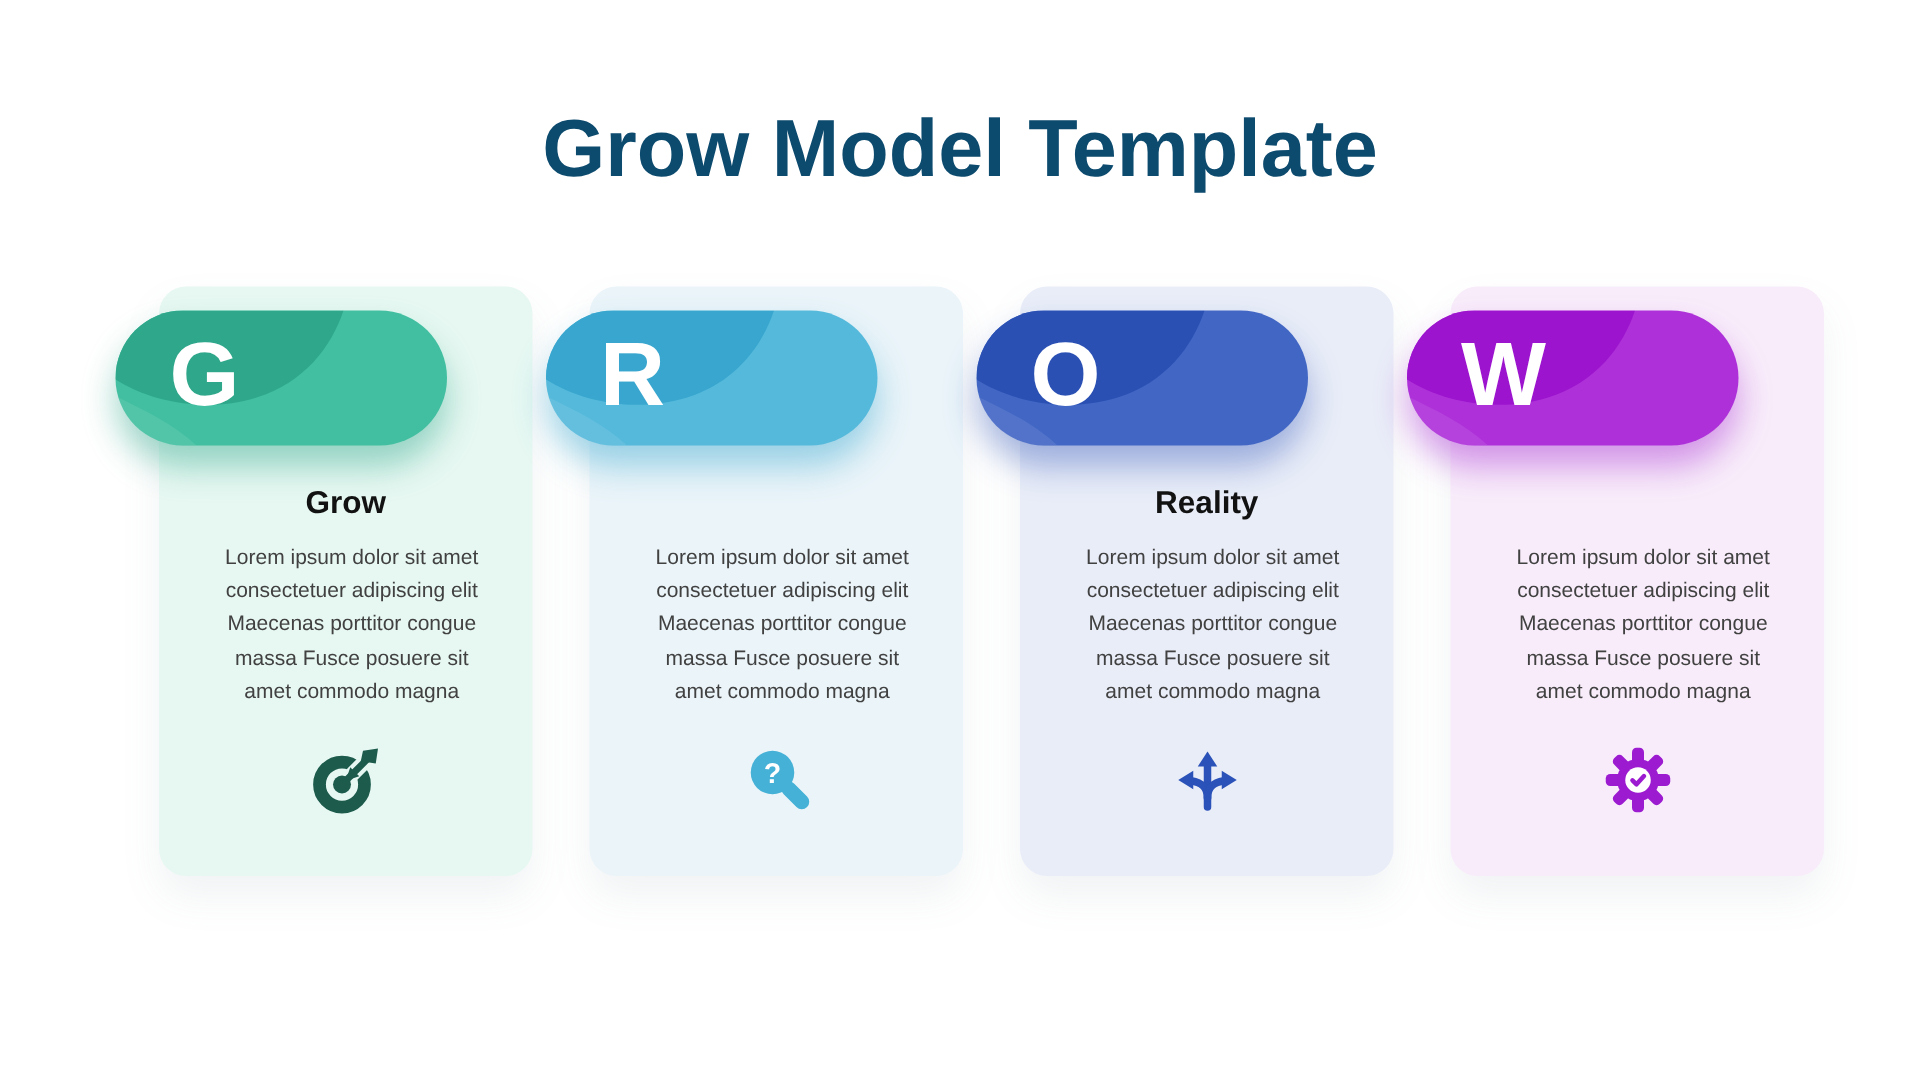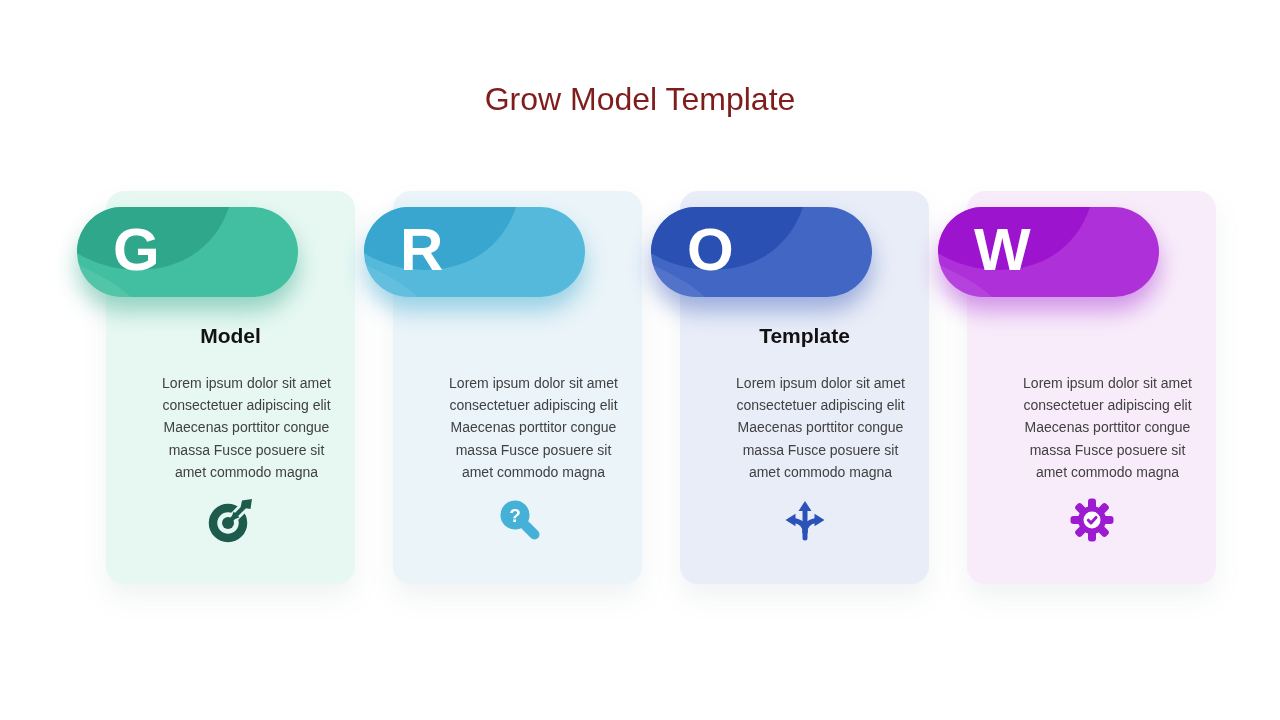--- a/index.html
+++ b/index.html
@@ -1,31 +1,31 @@
 <!DOCTYPE html>
 <html><head>
 <meta charset="utf-8">
 <style>
   html,body{margin:0;padding:0;background:#ffffff;}
   .slide{position:relative;width:1280px;height:720px;background:#ffffff;overflow:hidden;
          font-family:"Liberation Sans",sans-serif;}
   .page-title{position:absolute;top:76px;left:0;width:100%;margin:0;text-align:center;
-         font-size:32px;line-height:46px;font-weight:400;color:#7f1d1d;letter-spacing:0px;}
+         font-size:54px;line-height:46px;font-weight:700;color:#0c4a6e;letter-spacing:0px;}
   .cards{position:absolute;left:106px;top:191px;display:flex;gap:38px;}
   .card{position:relative;width:249px;height:393px;border-radius:18px;background:var(--card-bg);
         box-shadow:0 14px 26px rgba(120,140,150,0.10);}
   .pill{position:absolute;left:-29px;top:16px;width:221px;height:90px;border-radius:45px;
         background:var(--pill-light);overflow:hidden;
         box-shadow:0 14px 22px var(--pill-shadow);}
   .pill svg{position:absolute;left:0;top:0;display:block;}
   .pill-letter{position:absolute;left:36px;top:50%;transform:translateY(-53%);
         font-size:60px;font-weight:800;color:#ffffff;line-height:1;}
   .card-title{position:absolute;top:131px;left:0;width:100%;text-align:center;margin:0;
         font-size:21px;line-height:28px;font-weight:700;color:#121212;}
-  .card-body{position:absolute;top:165px;left:0;width:100%;text-align:center;margin:16px;
+  .card-body{position:absolute;top:165px;left:0;width:100%;text-align:center;margin:4px;
         font-size:14px;line-height:22.2px;color:#414141;white-space:pre-line;}
   .card-icon{position:absolute;top:305px;left:50%;transform:translateX(-50%);
         width:48px;height:48px;color:var(--icon);}
   .card-icon svg{display:block;}
 </style>
 </head>
 <body>
 
 <div class="slide">
   <h1 class="page-title">Grow Model Template</h1>
@@ -33,21 +33,21 @@
   <div class="cards">
 
     <article class="card" style="--pill-dark: #2fa78a; --pill-light: #41bfa0; --pill-shadow: rgba(47,167,138,0.45); --card-bg: #e7f8f2; --icon: #1d5c4c;">
       <div class="pill">
         <svg width="221" height="90" viewBox="0 0 221 90">
           <path d="M0 0 H152 C144 24 126 48 94 58 C60 68.5 24 61 0 46 Z" style="fill:var(--pill-dark)"></path>
           <path d="M0 57 C20 67 38 75 54 90 L0 90 Z" fill="#ffffff" opacity="0.09"></path>
         </svg>
         <span class="pill-letter">G</span>
       </div>
-      <h2 class="card-title">Model</h2>
+      <h2 class="card-title">Grow</h2>
       <p class="card-body">Lorem ipsum dolor sit amet
 consectetuer adipiscing elit
 Maecenas porttitor congue
 massa Fusce posuere sit
 amet commodo magna</p>
       <div class="card-icon">
         <svg width="48" height="48" viewBox="0 0 48 48">
           <circle cx="21" cy="27" r="15" fill="none" stroke="currentColor" stroke-width="8.5"></circle>
           <line x1="43" y1="5" x2="21" y2="27" style="stroke:var(--card-bg)" stroke-width="10"></line>
           <circle cx="21" cy="27" r="6" fill="currentColor"></circle>
@@ -81,21 +81,21 @@
     </article>
 
     <article class="card" style="--pill-dark: #2a50b4; --pill-light: #4166c4; --pill-shadow: rgba(42,80,180,0.40); --card-bg: #e9edf8; --icon: #2a52b8;">
       <div class="pill">
         <svg width="221" height="90" viewBox="0 0 221 90">
           <path d="M0 0 H152 C144 24 126 48 94 58 C60 68.5 24 61 0 46 Z" style="fill:var(--pill-dark)"></path>
           <path d="M0 57 C20 67 38 75 54 90 L0 90 Z" fill="#ffffff" opacity="0.09"></path>
         </svg>
         <span class="pill-letter">O</span>
       </div>
-      <h2 class="card-title">Template</h2>
+      <h2 class="card-title">Reality</h2>
       <p class="card-body">Lorem ipsum dolor sit amet
 consectetuer adipiscing elit
 Maecenas porttitor congue
 massa Fusce posuere sit
 amet commodo magna</p>
       <div class="card-icon">
         <svg width="48" height="48" viewBox="0 0 48 48">
           <path d="M24 42 L24 14" fill="none" stroke="currentColor" stroke-width="5" stroke-linecap="round"></path>
           <polygon points="24,5 17.5,15 30.5,15" fill="currentColor"></polygon>
           <path d="M24 36 C24 28 19 25.5 13 24.5" fill="none" stroke="currentColor" stroke-width="5" stroke-linecap="round"></path>

